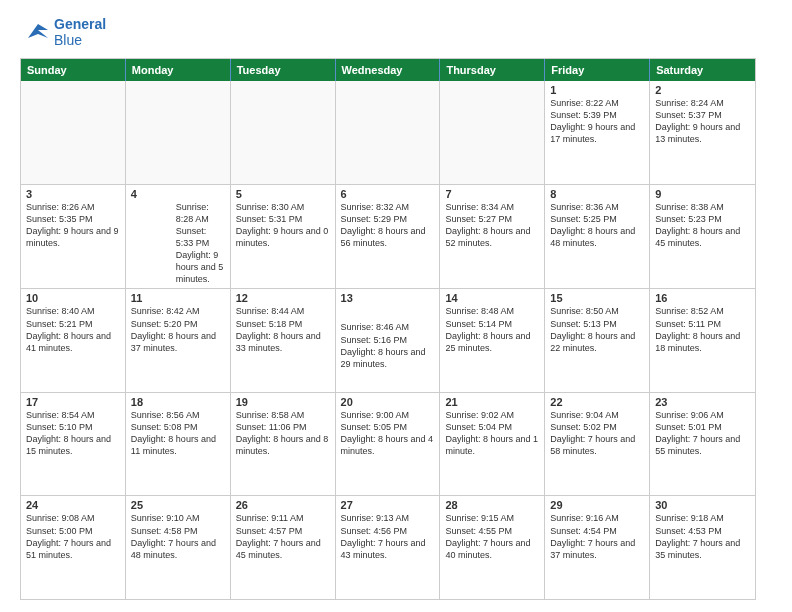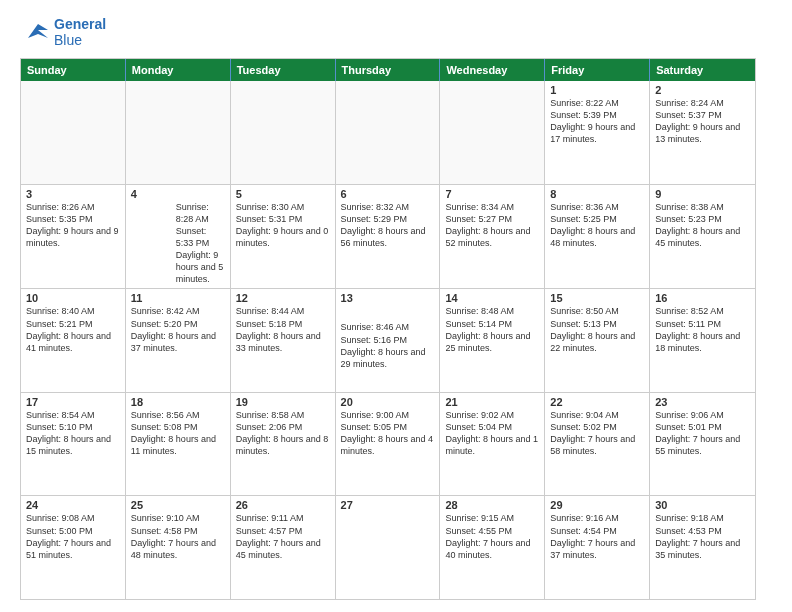--- a/index.html
+++ b/index.html
@@ -117,22 +117,22 @@
       <div class="month-title"></div>
       <div class="location"></div>
     </div>
   </div>
 
   <div class="calendar">
     <div class="cal-header">
     <div class="cal-header-cell">Sunday</div>
         <div class="cal-header-cell">Monday</div>
         <div class="cal-header-cell">Tuesday</div>
+        <div class="cal-header-cell">Wednesday</div>
         <div class="cal-header-cell">Thursday</div>
-        <div class="cal-header-cell">Wednesday</div>
         <div class="cal-header-cell">Friday</div>
         <div class="cal-header-cell">Saturday</div>
       </div>
     <div class="cal-body">
     <div class="cal-row">
           <div class="cal-cell empty"></div>
           <div class="cal-cell empty"></div>
           <div class="cal-cell empty"></div>
           <div class="cal-cell empty"></div>
           <div class="cal-cell empty"></div>
@@ -246,21 +246,21 @@
           </div>
           <div class="cal-cell">
             <div class="day-num">18</div>
             <div class="cell-info" style="white-space: pre-line;">Sunrise: 8:56 AM
 Sunset: 5:08 PM
 Daylight: 8 hours and 11 minutes.</div>
           </div>
           <div class="cal-cell">
             <div class="day-num">19</div>
             <div class="cell-info" style="white-space: pre-line;">Sunrise: 8:58 AM
-Sunset: 2:06 PM
+Sunset: 11:06 PM
 Daylight: 8 hours and 8 minutes.</div>
           </div>
           <div class="cal-cell">
             <div class="day-num">20</div>
             <div class="cell-info" style="white-space: pre-line;">Sunrise: 9:00 AM
 Sunset: 5:05 PM
 Daylight: 8 hours and 4 minutes.</div>
           </div>
           <div class="cal-cell">
             <div class="day-num">21</div>
@@ -295,20 +295,23 @@
 Daylight: 7 hours and 48 minutes.</div>
           </div>
           <div class="cal-cell">
             <div class="day-num">26</div>
             <div class="cell-info" style="white-space: pre-line;">Sunrise: 9:11 AM
 Sunset: 4:57 PM
 Daylight: 7 hours and 45 minutes.</div>
           </div>
           <div class="cal-cell">
             <div class="day-num">27</div>
+            <div class="cell-info" style="white-space: pre-line;">Sunrise: 9:13 AM
+Sunset: 4:56 PM
+Daylight: 7 hours and 43 minutes.</div>
           </div>
           <div class="cal-cell">
             <div class="day-num">28</div>
             <div class="cell-info" style="white-space: pre-line;">Sunrise: 9:15 AM
 Sunset: 4:55 PM
 Daylight: 7 hours and 40 minutes.</div>
           </div>
           <div class="cal-cell">
             <div class="day-num">29</div>
             <div class="cell-info" style="white-space: pre-line;">Sunrise: 9:16 AM

